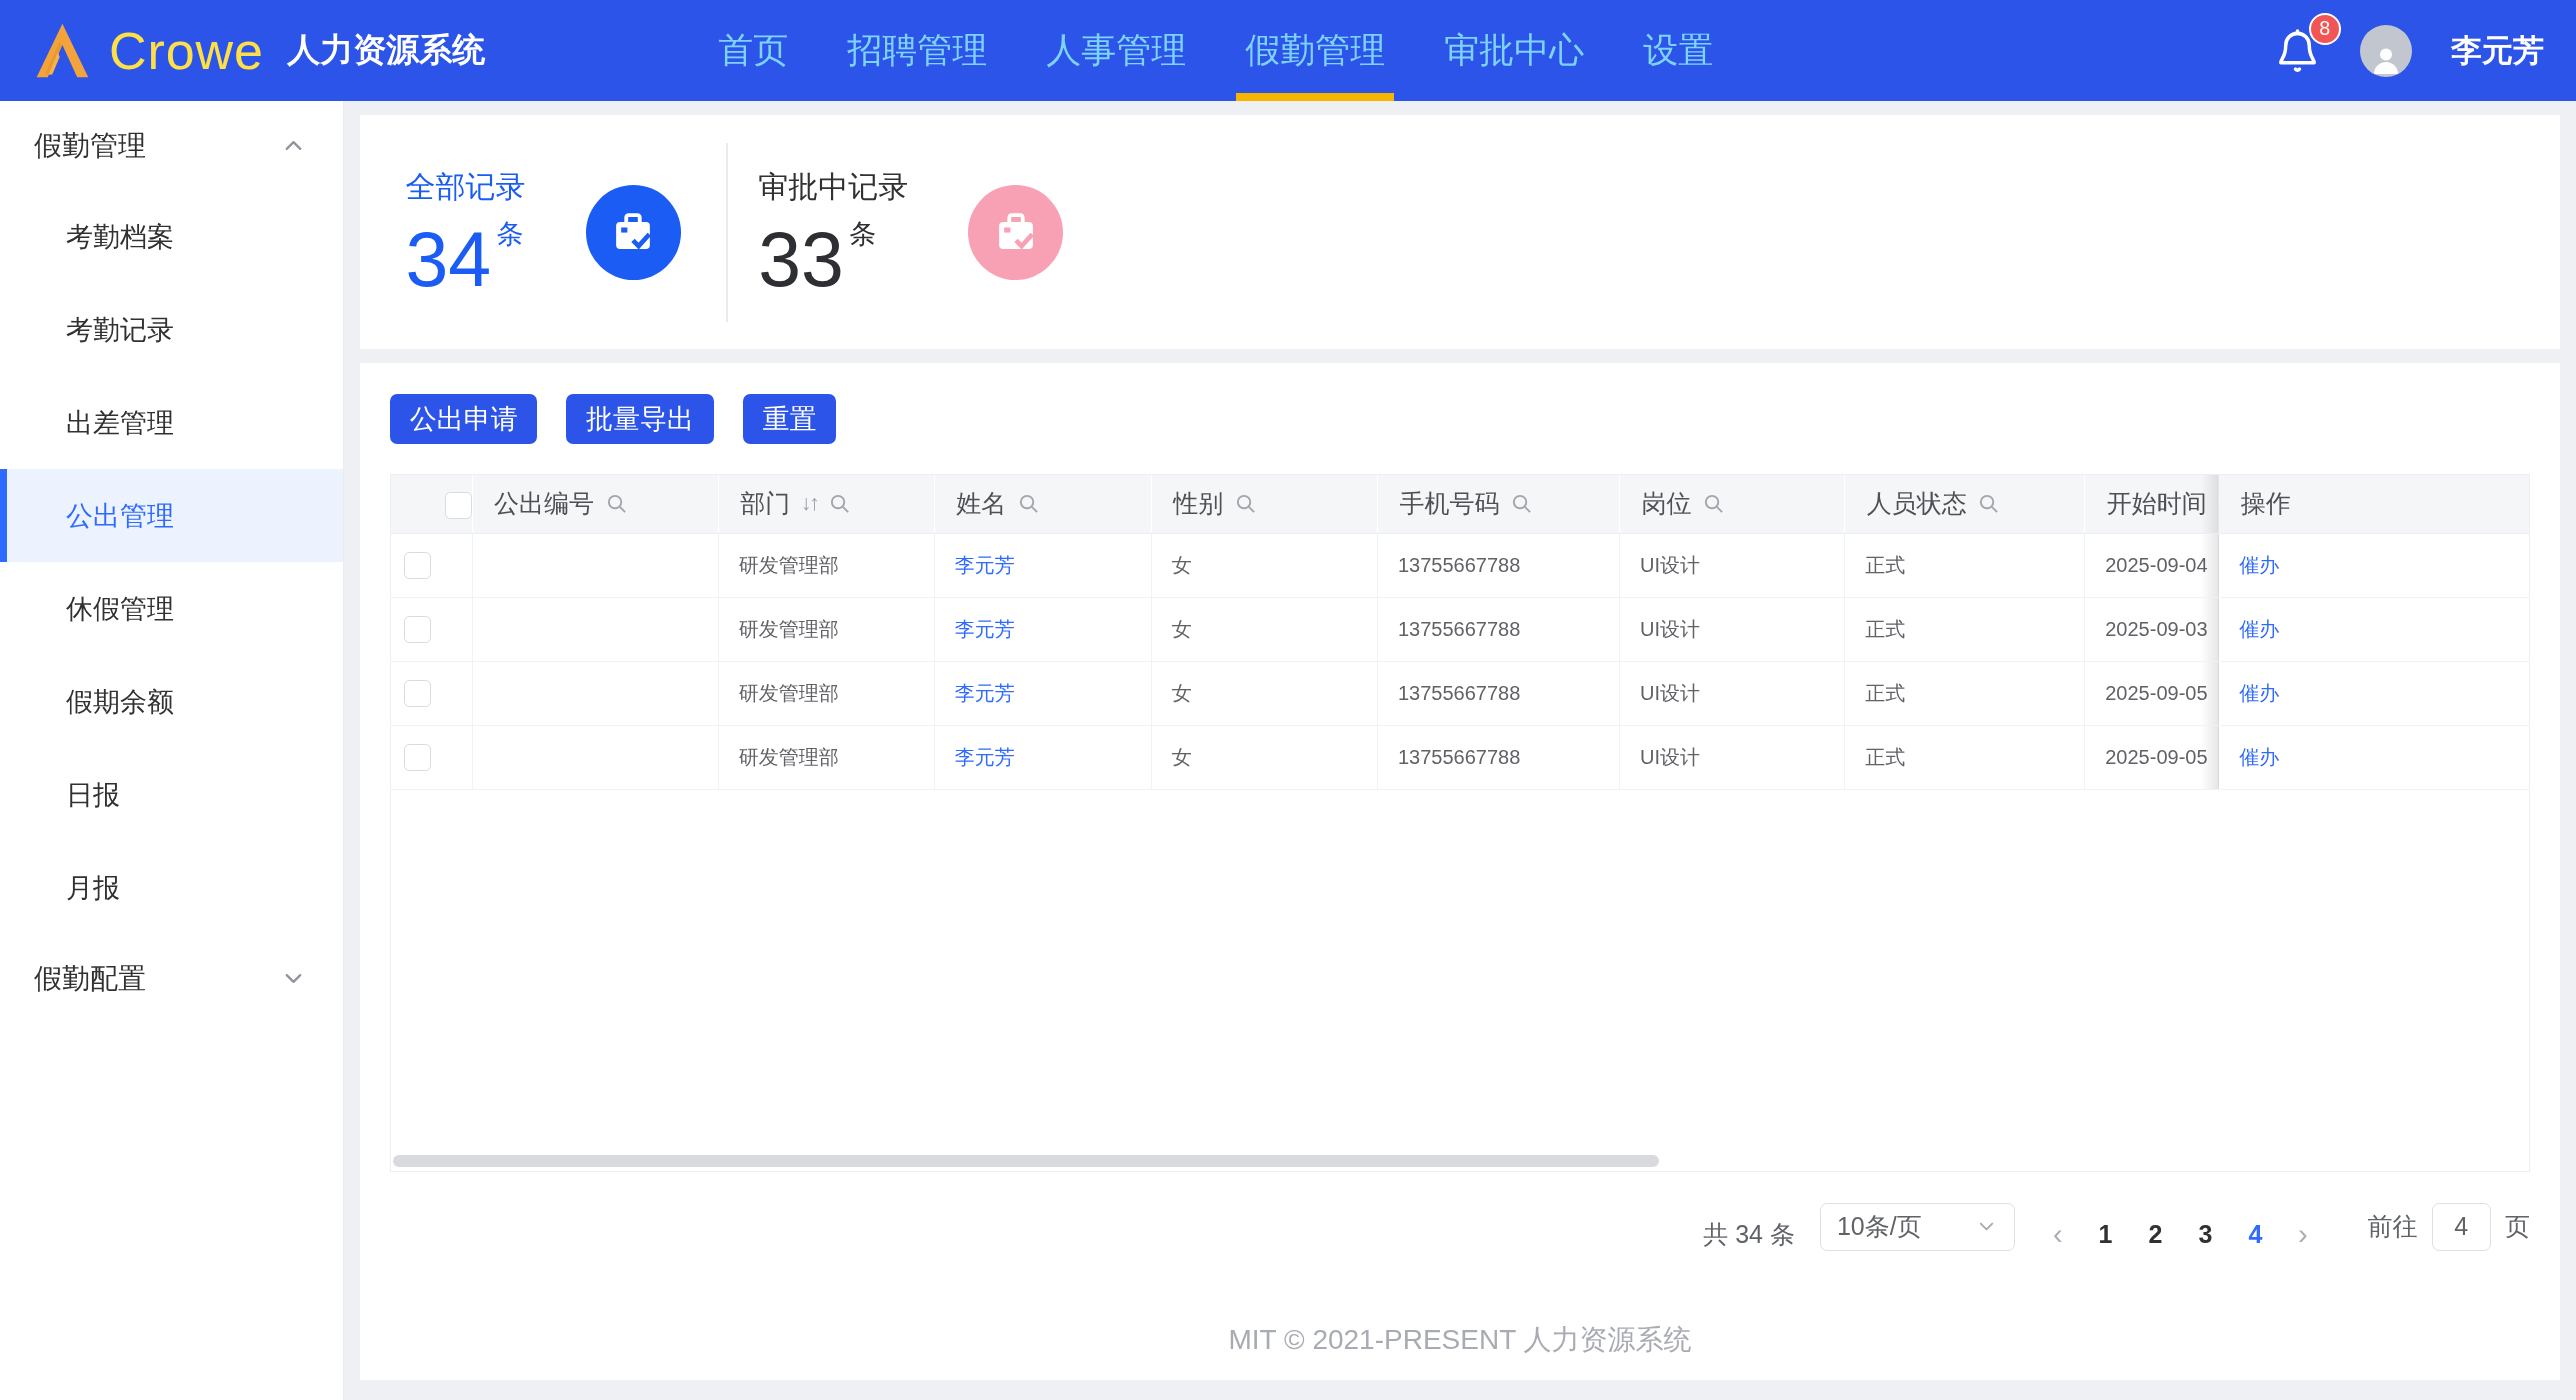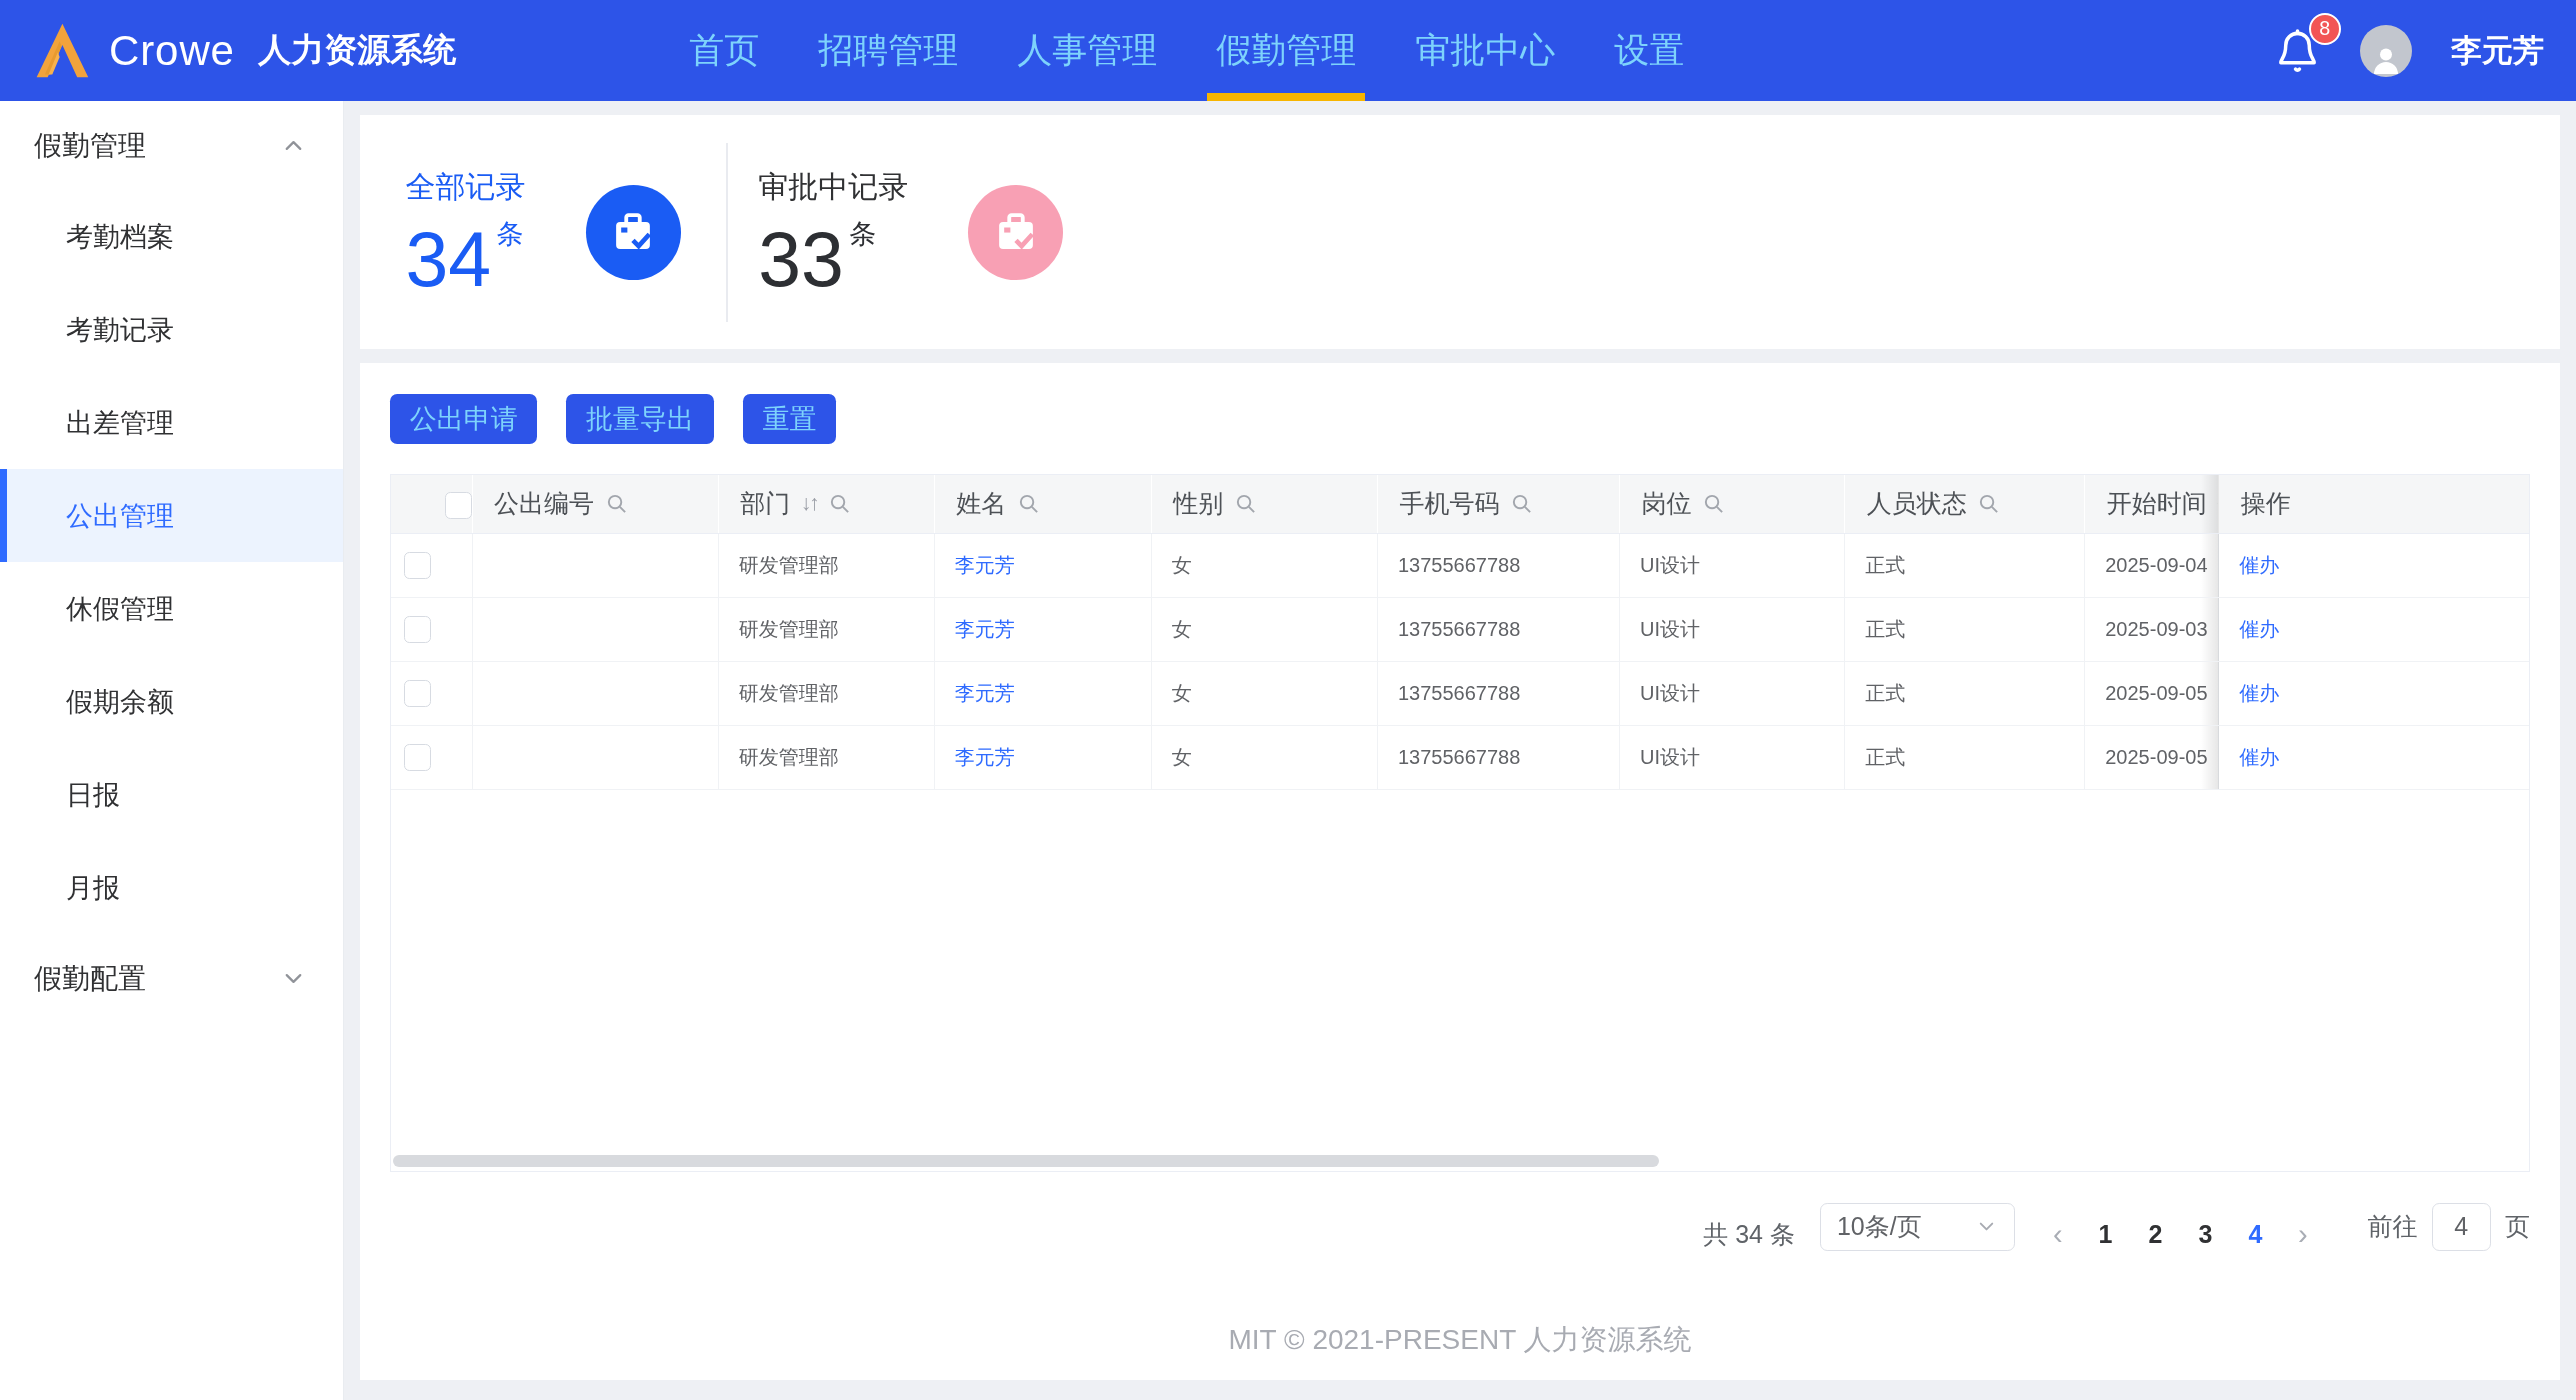--- a/index.html
+++ b/index.html
@@ -9,21 +9,21 @@
   }
   *{box-sizing:border-box}
   html,body{margin:0;padding:0}
   body{width:2576px;height:1400px;overflow:hidden;background:var(--contentBg);
        font-family:"Liberation Sans","DejaVu Sans",sans-serif;color:var(--textMain)}
 
   
   .app-header{height:101px;background:var(--brand);display:flex;align-items:center;padding:0 32px}
   .logo-wrap{display:flex;align-items:center;gap:18px}
   .logo-mark{width:59px;height:59px}
-  .brand-name{color:#ffffff;font-size:42px;font-weight:500;letter-spacing:0.9px}
+  .brand-name{color:#fde047;font-size:52px;font-weight:500;letter-spacing:0.9px}
   .app-title{color:#fff;font-size:33px;font-weight:bold;margin-left:5.4px}
   .top-nav{display:flex;height:101px;margin-left:224px;gap:41px}
   .nav-item{display:flex;align-items:center;padding:0 9px;color:#7dd3fc;font-size:35px;position:relative;cursor:pointer;white-space:nowrap}
   .nav-item.active::after{content:"";position:absolute;left:0;right:0;bottom:0;height:8px;background:var(--gold)}
   .header-right{margin-left:auto;display:flex;align-items:center;gap:39px}
   .bell{position:relative;width:47px;height:50px;cursor:pointer}
   .badge{position:absolute;top:-12.5px;right:-19.7px;min-width:32px;height:32px;padding:0 7.2px;
          background:var(--red);border:2.7px solid #fff;border-radius:18px;color:#fff;font-size:19.7px;
          display:flex;align-items:center;justify-content:center;line-height:1}
   .avatar{width:52px;height:52px;border-radius:50%;background:#c2c6ce;display:flex;align-items:flex-end;justify-content:center;overflow:hidden}
@@ -52,21 +52,21 @@
   .stat.dark .stat-label{color:var(--textMain)}
   .stat.dark .stat-num{color:#2d2f33}
   .stat-icon{width:95px;height:95px;border-radius:50%;display:flex;align-items:center;justify-content:center;flex-shrink:0}
   .stat-icon.blue{background:var(--brandBright)}
   .stat-icon.pink{background:var(--pink)}
   .vdiv{width:1.8px;height:179px;background:#e9ebf0}
 
   
   .panel-table{flex:1;padding:31px 30px 0;position:relative;display:flex;flex-direction:column}
   .toolbar{display:flex;gap:29px}
-  .btn{height:50px;padding:0 19.7px;background:var(--brand);color:#7dd3fc;font-size:27px;border:none;
+  .btn{height:50px;padding:0 19.7px;background:var(--brand);color:#ffffff;font-size:27px;border:none;
        border-radius:7.2px;display:flex;align-items:center;cursor:pointer;white-space:nowrap}
 
   .table-box{margin-top:30px;height:698px;border:0.9px solid var(--border);position:relative;overflow:hidden;background:#fff}
   table.grid{width:100%;border-collapse:collapse;table-layout:fixed}
   .grid th{height:59px;background:var(--headRowBg);font-size:25px;font-weight:normal;color:#4d5156;
            text-align:right;padding:0 0 0 21.5px;border-right:1.8px solid #fff;border-bottom:0.9px solid var(--border);white-space:nowrap;overflow:hidden}
   .grid th:last-child{border-right:none}
   .th-inner{display:flex;align-items:center;gap:10.7px}
   .grid td{height:64px;font-size:20px;color:var(--textSec);padding:0 0 0 20px;background:#fff;
            border-right:0.9px solid #f0f2f5;border-bottom:0.9px solid #f0f2f5;white-space:nowrap;overflow:hidden}

